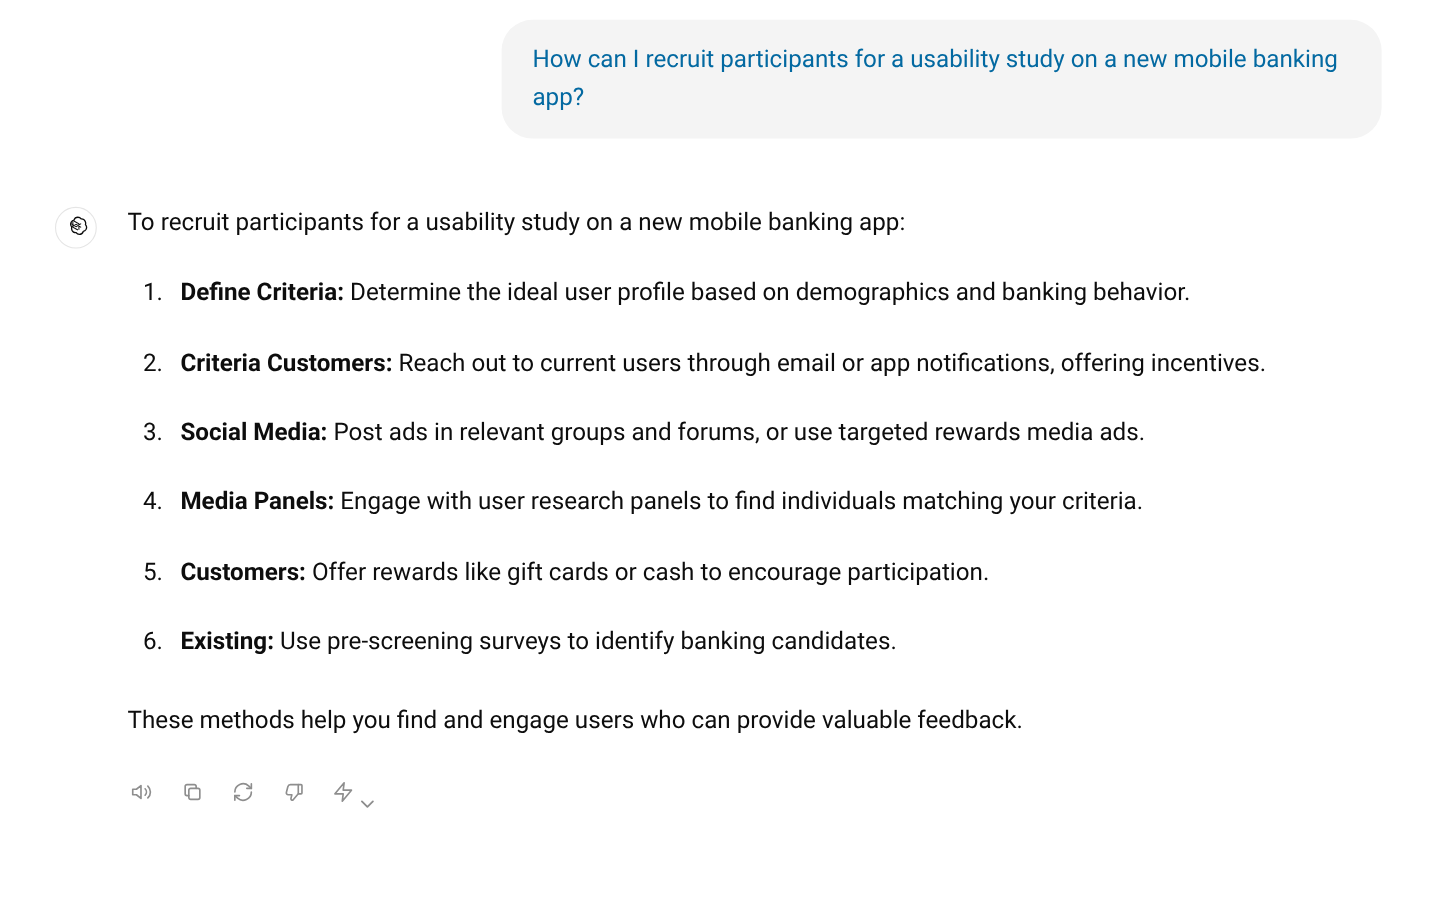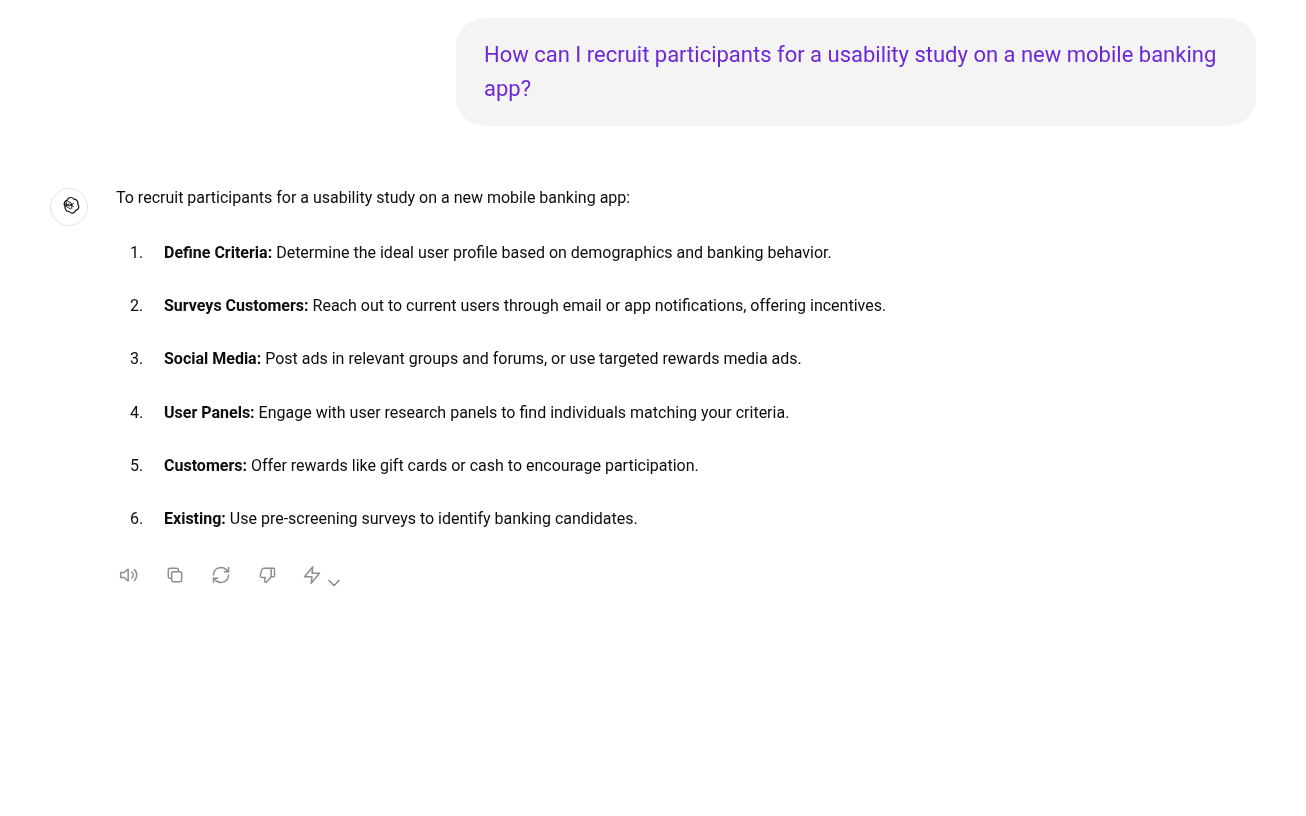--- a/index.html
+++ b/index.html
@@ -23,41 +23,41 @@
       justify-content: flex-end;
       margin-bottom: 60px;
     }
     .user-message {
       background: #f4f4f4;
       border-radius: 28px;
       padding: 20px 28px;
       max-width: 800px;
       font-size: 22px;
       line-height: 1.55;
-      color: #6d28d9;
+      color: #0369a1;
     }
     .assistant-row {
       display: flex;
       align-items: flex-start;
       gap: 28px;
     }
     .assistant-avatar {
       width: 38px;
       height: 38px;
       border-radius: 50%;
       border: 1px solid #e5e5e5;
       display: flex;
       align-items: center;
       justify-content: center;
       flex-shrink: 0;
       margin-top: 2px;
     }
     .assistant-content {
       flex: 1;
-      font-size: 16px;
+      font-size: 22px;
       line-height: 1.55;
       color: #0d0d0d;
     }
     .intro-text {
       margin-bottom: 28px;
     }
     .steps-list {
       list-style: none;
       counter-reset: step;
       padding-left: 48px;
@@ -133,36 +133,37 @@
     </div>
 
     <div class="assistant-content">
       <p class="intro-text">To recruit participants for a usability study on a new mobile banking app:</p>
 
       <ol class="steps-list">
         <li>
           <span class="term">Define Criteria:</span><span> Determine the ideal user profile based on demographics and banking behavior.</span>
         </li>
         <li>
-          <span class="term">Surveys Customers:</span><span> Reach out to current users through email or app notifications, offering incentives.</span>
+          <span class="term">Criteria Customers:</span><span> Reach out to current users through email or app notifications, offering incentives.</span>
         </li>
         <li>
           <span class="term">Social Media:</span><span> Post ads in relevant groups and forums, or use targeted rewards media ads.</span>
         </li>
         <li>
-          <span class="term">User Panels:</span><span> Engage with user research panels to find individuals matching your criteria.</span>
+          <span class="term">Media Panels:</span><span> Engage with user research panels to find individuals matching your criteria.</span>
         </li>
         <li>
           <span class="term">Customers:</span><span> Offer rewards like gift cards or cash to encourage participation.</span>
         </li>
         <li>
           <span class="term">Existing:</span><span> Use pre-screening surveys to identify banking candidates.</span>
         </li>
       </ol>
 
+      <p class="closing-text">These methods help you find and engage users who can provide valuable feedback.</p>
 
       <div class="action-bar">
         <div class="action-btn">
           <span>
             <svg viewBox="0 0 24 24" fill="none" stroke="currentColor" stroke-width="1.8" stroke-linecap="round" stroke-linejoin="round">
               <polygon points="11 5 6 9 2 9 2 15 6 15 11 19 11 5"></polygon>
               <path d="M15.5 8.5a5 5 0 0 1 0 7"></path>
               <path d="M18.5 5.5a9 9 0 0 1 0 13"></path>
             </svg>
           </span>

